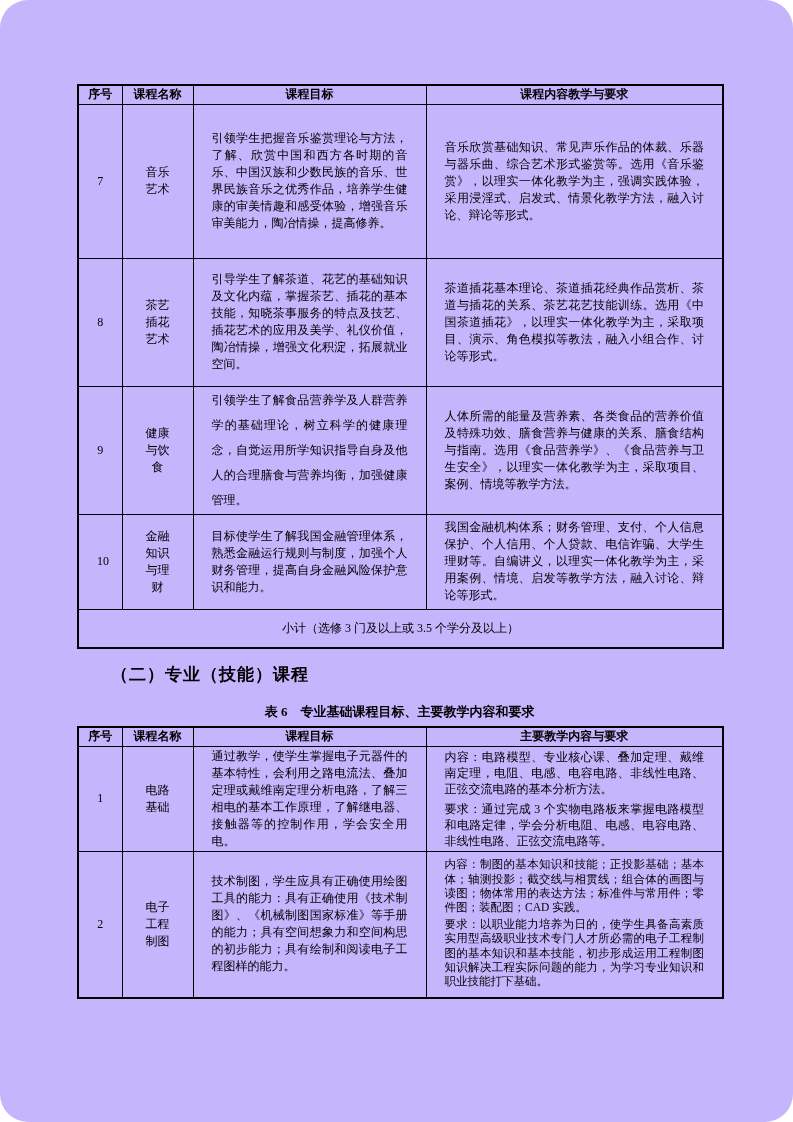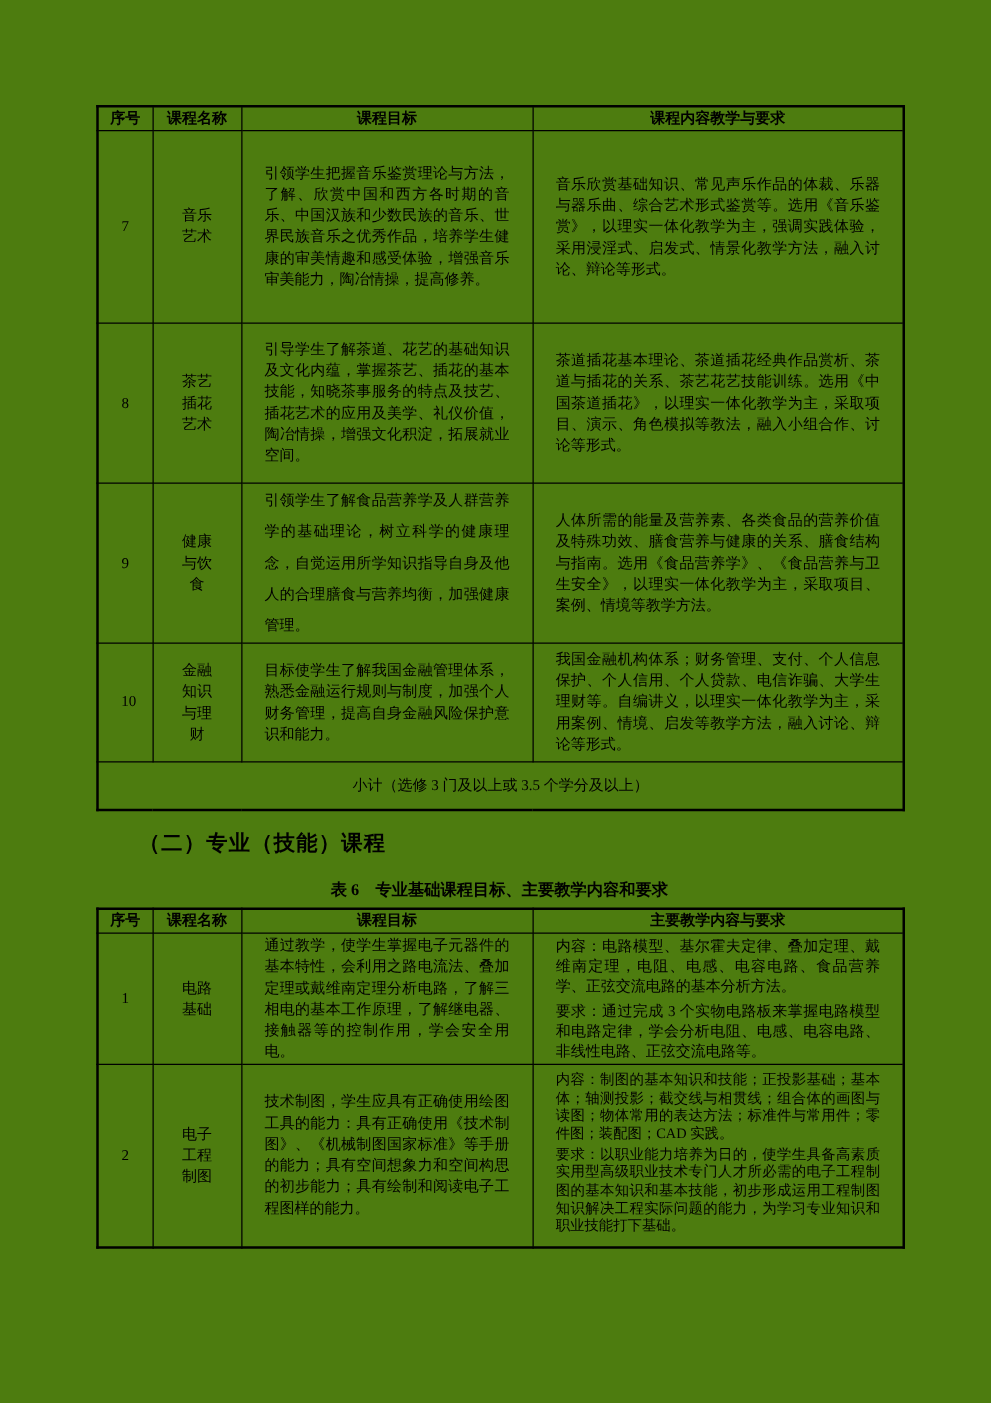--- a/index.html
+++ b/index.html
@@ -6,22 +6,23 @@
   html, body { margin: 0; padding: 0; }
   body {
     width: 793px; height: 1122px;
     background: #ffffff;
     color: #000;
     font-family: "Liberation Serif", "DejaVu Serif", serif;
   }
   .page {
     position: relative;
     width: 793px; height: 1122px;
-    background: #4d7c0f;
+    background: #c4b5fd;
     overflow: hidden;
+    border-radius: 28px;
   }
   .content {
     position: absolute;
     left: 77px; top: 84px;
     width: 646px;
   }
   table.course-table {
     border-collapse: collapse;
     table-layout: fixed;
     width: 645px;
@@ -172,21 +173,21 @@
           <th>主要教学内容与要求</th>
         </tr>
       </thead>
       <tbody>
         <tr class="t6r1">
           <td class="no-cell">1</td>
           <td class="name-cell">电路
 基础</td>
           <td class="text-cell">通过教学，使学生掌握电子元器件的基本特性，会利用之路电流法、叠加定理或戴维南定理分析电路，了解三相电的基本工作原理，了解继电器、接触器等的控制作用，学会安全用电。</td>
           <td class="text-cell req-cell">
-            <p>内容：电路模型、基尔霍夫定律、叠加定理、戴维南定理，电阻、电感、电容电路、食品营养学、正弦交流电路的基本分析方法。</p>
+            <p>内容：电路模型、专业核心课、叠加定理、戴维南定理，电阻、电感、电容电路、非线性电路、正弦交流电路的基本分析方法。</p>
             <p>要求：通过完成 3 个实物电路板来掌握电路模型和电路定律，学会分析电阻、电感、电容电路、非线性电路、正弦交流电路等。</p>
           </td>
         </tr>
         <tr class="t6r2">
           <td class="no-cell">2</td>
           <td class="name-cell">电子
 工程
 制图</td>
           <td class="text-cell">技术制图，学生应具有正确使用绘图工具的能力：具有正确使用《技术制图》、《机械制图国家标准》等手册的能力；具有空间想象力和空间构思的初步能力；具有绘制和阅读电子工程图样的能力。</td>
           <td class="text-cell req-cell">

